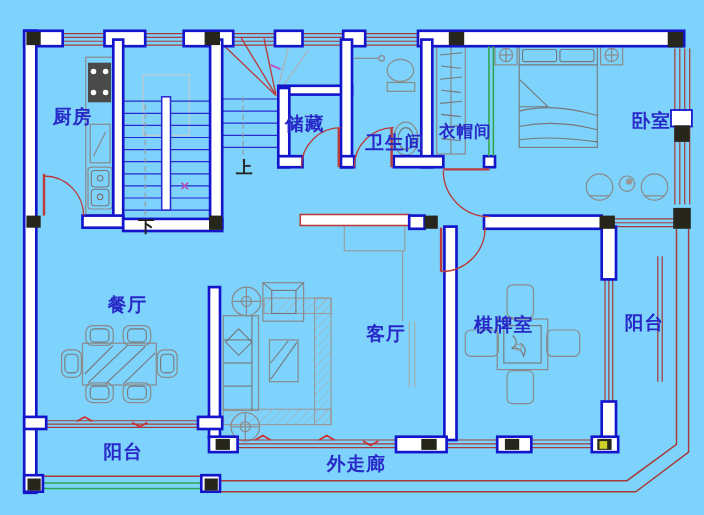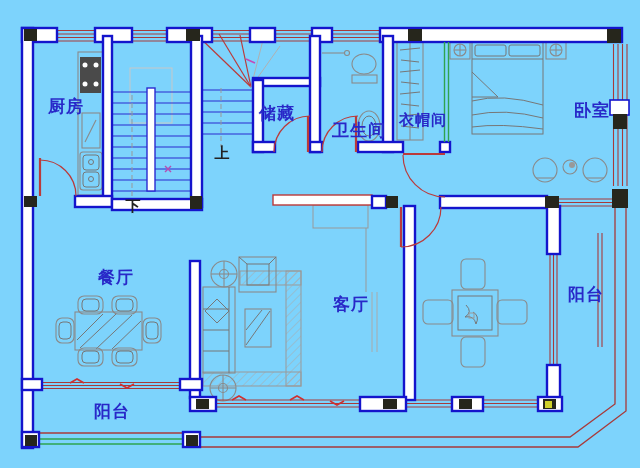--- a/index.html
+++ b/index.html
@@ -396,17 +396,19 @@
   </g>
 </svg>
 
 <div class="lbl" style="left:66px;top:106px;">厨房</div>
 <div class="lbl" style="left:277px;top:113px;">储藏</div>
 <div class="lbl" style="left:359px;top:102px;margin-top:28px;">卫生间</div>
 <div class="lbl" style="left:423px;top:120px;font-size:15px;">衣帽间</div>
 <div class="lbl" style="left:592px;top:110px;">卧室</div>
 <div class="lbl" style="left:116px;top:277px;">餐厅</div>
 <div class="lbl" style="left:351px;top:272px;margin-top:32px;">客厅</div>
+<div class="lbl" style="left:458px;top:295px;">棋牌室</div>
 <div class="lbl" style="left:586px;top:294px;">阳台</div>
 <div class="lbl" style="left:112px;top:411px;">阳台</div>
+<div class="lbl" style="left:324px;top:422px;">外走廊</div>
 <div class="lbl small" style="left:222px;top:153px;">上</div>
 <div class="lbl small" style="left:133px;top:206px;">下</div>
 </div>
 
 </body></html>

